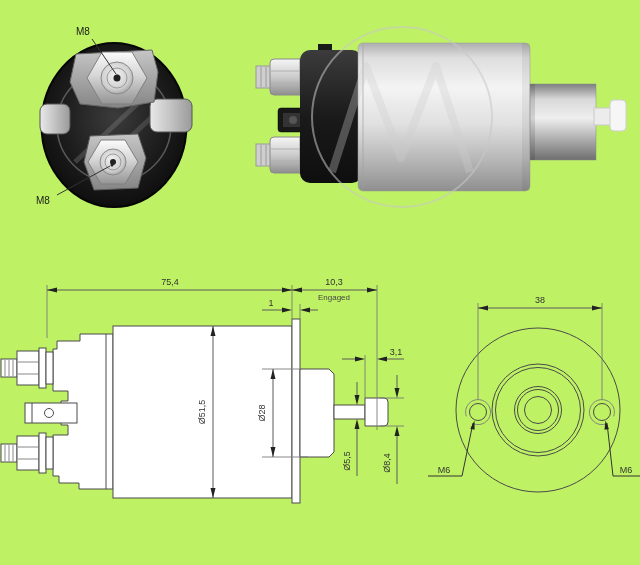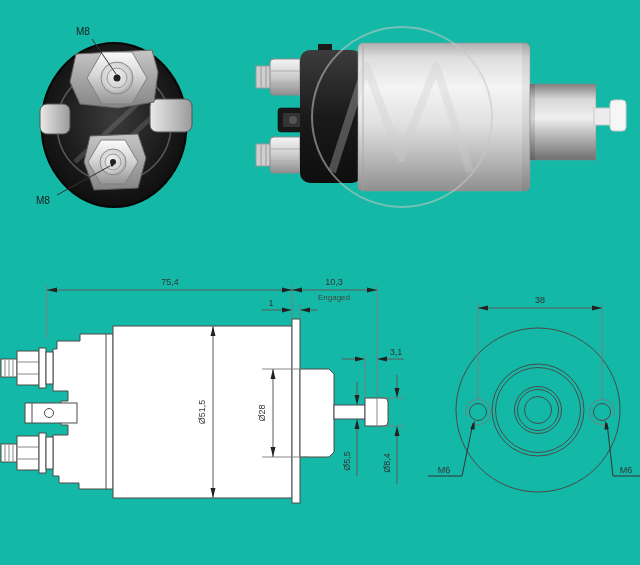--- a/index.html
+++ b/index.html
@@ -1,16 +1,16 @@
 <!DOCTYPE html>
 <html><head>
 <meta charset="utf-8">
 <style>
   html,body{margin:0;padding:0;background:#ffffff;}
-  .stage{position:relative;width:640px;height:565px;background:#14b8a6;overflow:hidden;
+  .stage{position:relative;width:640px;height:565px;background:#bef264;overflow:hidden;
          font-family:"Liberation Sans", sans-serif;}
   .stage svg{position:absolute;}
   #svg-endview{left:0;top:0;}
   #svg-sideview{left:240px;top:0;}
   #svg-sidedraw{left:0;top:258px;}
   #svg-frontdraw{left:425px;top:265px;}
   .ln{stroke:#4a4a4a;stroke-width:1;fill:none;}
   .lnw{stroke:#4a4a4a;stroke-width:1;fill:#ffffff;}
   .dim{stroke:#5a5a5a;stroke-width:1;fill:none;}
   .ext{stroke:#7a7a7a;stroke-width:0.9;fill:none;}

